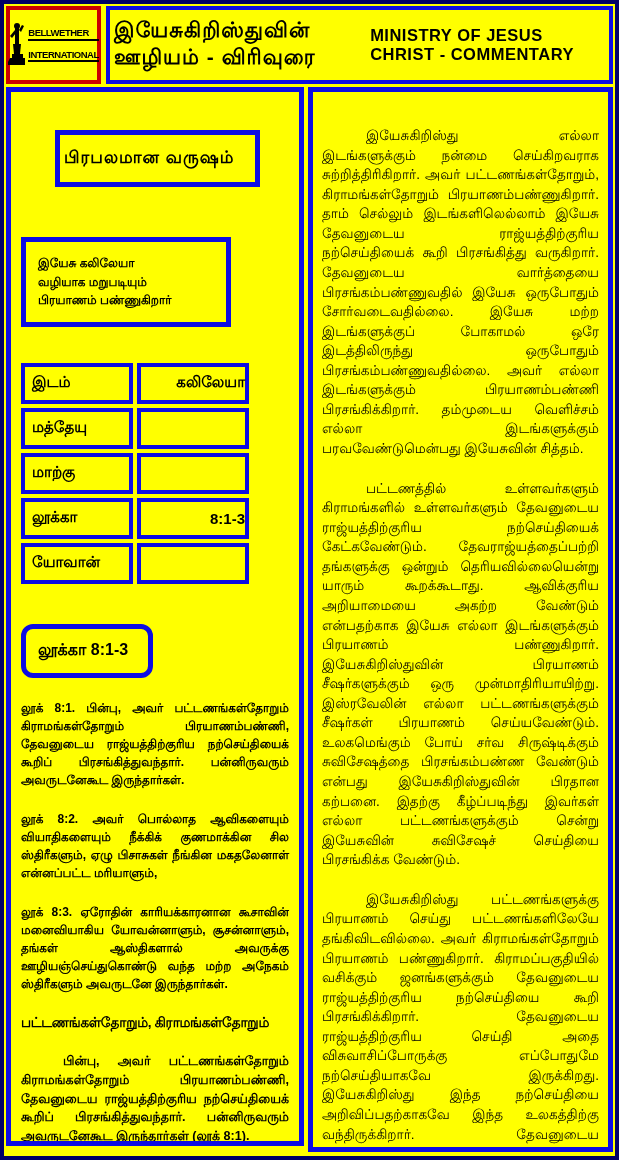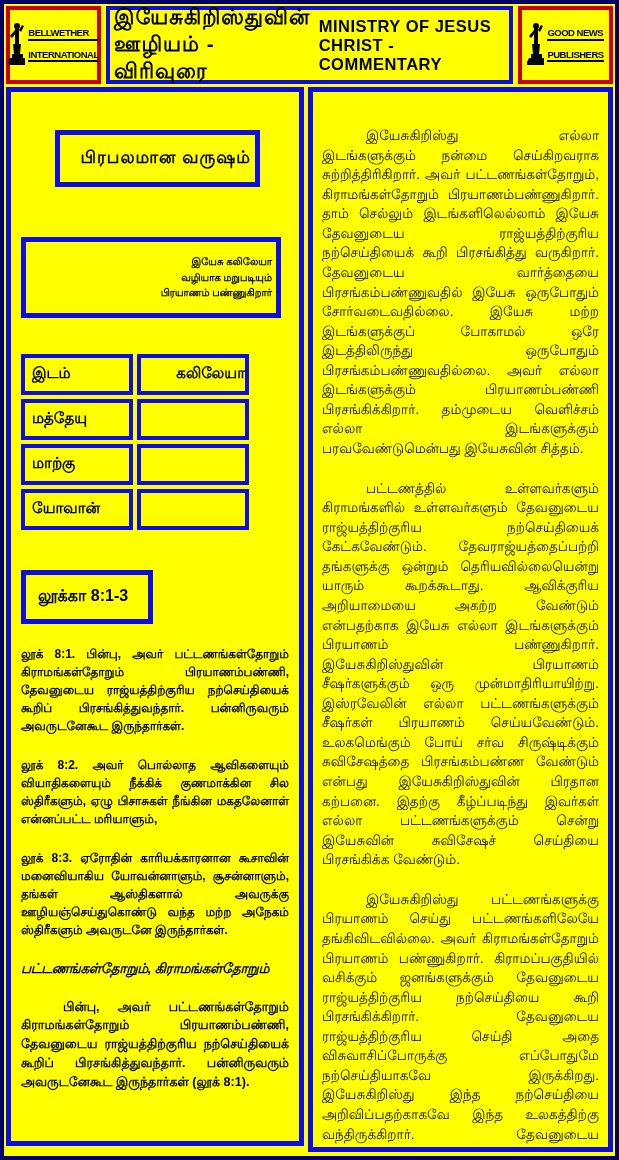--- a/index.html
+++ b/index.html
@@ -73,36 +73,36 @@
     flex: 1;
     border: 5px solid #0D0DE3;
     padding: 34px 9px 0 9px;
     overflow: hidden;
     height: 1065px;
   }
 
   
   .lbox {
     border: 5px solid #0D0DE3;
-    text-align: right;
+    text-align: left;
     font-weight: bold;
     background: #FFFF00;
   }
   .box-year {
     width: 205px;
     margin: 38px 0 0 34px;
     padding: 13px 4px;
     font-size: 17px;
     letter-spacing: 1px;
   }
   .box-galilee {
-    width: 260px;
+    width: 210px;
     margin: 50px 0 0 0;
-    padding: 12px 4px;
-    font-size: 10px;
+    padding: 12px 12px;
+    font-size: 12px;
     line-height: 1.55;
   }
   .ref-table {
     margin-top: 32px;
     border-collapse: separate;
     border-spacing: 4px;
     margin-left: -4px;
   }
   .ref-table td {
     border: 4px solid #0D0DE3;
@@ -112,35 +112,35 @@
   }
   .ref-table td.lbl { width: 112px; padding-left: 7px; text-align: left; }
   .ref-table td.val { width: 112px; text-align: right; }
   .box-ref {
     width: 132px;
     margin: 36px 0 0 0;
     padding: 12px 4px;
     font-size: 16px;
     text-align: left;
     padding-left: 12px;
+    border-radius: 12px;
   }
   .verse {
     margin-top: 21px;
     font-size: 12px;
     font-weight: bold;
     text-align: justify;
     line-height: 1.5;
   }
   .section-heading {
     margin-top: 22px;
     font-size: 13.6px;
     font-weight: bold;
     white-space: nowrap;
     letter-spacing: -0.3px;
-    font-style: italic;
   }
   .closing {
     margin-top: 20px;
     font-size: 12.6px;
     font-weight: bold;
     text-align: justify;
     line-height: 1.5;
     text-indent: 42px;
   }
 
@@ -179,38 +179,20 @@
         <span class="logo-line">BELLWETHER</span>
         <span class="logo-line">INTERNATIONAL</span>
       </span>
     </div>
 
     <div class="title-box">
       <div class="title-ta">இயேசுகிறிஸ்துவின் ஊழியம் - விரிவுரை</div>
       <div class="title-en">MINISTRY OF JESUS CHRIST - COMMENTARY</div>
     </div>
 
-    <div class="logo-box">
-      <svg class="statue-icon" width="17" height="46" viewBox="0 0 17 46">
-        <g fill="#000">
-          <circle cx="9" cy="4" r="3"></circle>
-          <rect x="7" y="6" width="4" height="16"></rect>
-          <path d="M7 8 L2 14 L4 16 L8 11 Z"></path>
-          <path d="M11 8 L14 3 L16 4 L13 10 Z"></path>
-          <path d="M5 22 L13 22 L12 32 L6 32 Z"></path>
-          <rect x="4" y="32" width="11" height="4"></rect>
-          <path d="M2 36 L17 36 L17 40 L0 40 Z"></path>
-          <rect x="0" y="40" width="17" height="3"></rect>
-        </g>
-      </svg>
-      <span class="logo-text">
-        <span class="logo-line">GOOD NEWS</span>
-        <span class="logo-line">PUBLISHERS</span>
-      </span>
-    </div>
 
   </div>
 
   <div class="main">
 
     <div class="col-left">
 
       <div class="lbox box-year">பிரபலமான வருஷம்</div>
 
       <div class="lbox box-galilee">
@@ -227,20 +209,24 @@
           </tr>
           <tr>
             <td class="lbl">மத்தேயு</td>
             <td class="val"></td>
           </tr>
           <tr>
             <td class="lbl">மாற்கு</td>
             <td class="val"></td>
           </tr>
           <tr>
+            <td class="lbl">லூக்கா</td>
+            <td class="val">8:1-3</td>
+          </tr>
+          <tr>
             <td class="lbl">யோவான்</td>
             <td class="val"></td>
           </tr>
         </tbody>
       </table>
 
       <div class="lbox box-ref">லூக்கா 8:1-3</div>
 
       <p class="verse">லூக் 8:1. பின்பு, அவர் பட்டணங்கள்தோறும் கிராமங்கள்தோறும் பிரயாணம்பண்ணி, தேவனுடைய ராஜ்யத்திற்குரிய நற்செய்தியைக் கூறிப் பிரசங்கித்துவந்தார். பன்னிருவரும் அவருடனேகூட இருந்தார்கள்.</p>
       <p class="verse">லூக் 8:2. அவர் பொல்லாத ஆவிகளையும் வியாதிகளையும் நீக்கிக் குணமாக்கின சில ஸ்திரீகளும், ஏழு பிசாசுகள் நீங்கின மகதலேனாள் என்னப்பட்ட மரியாளும்,</p>

